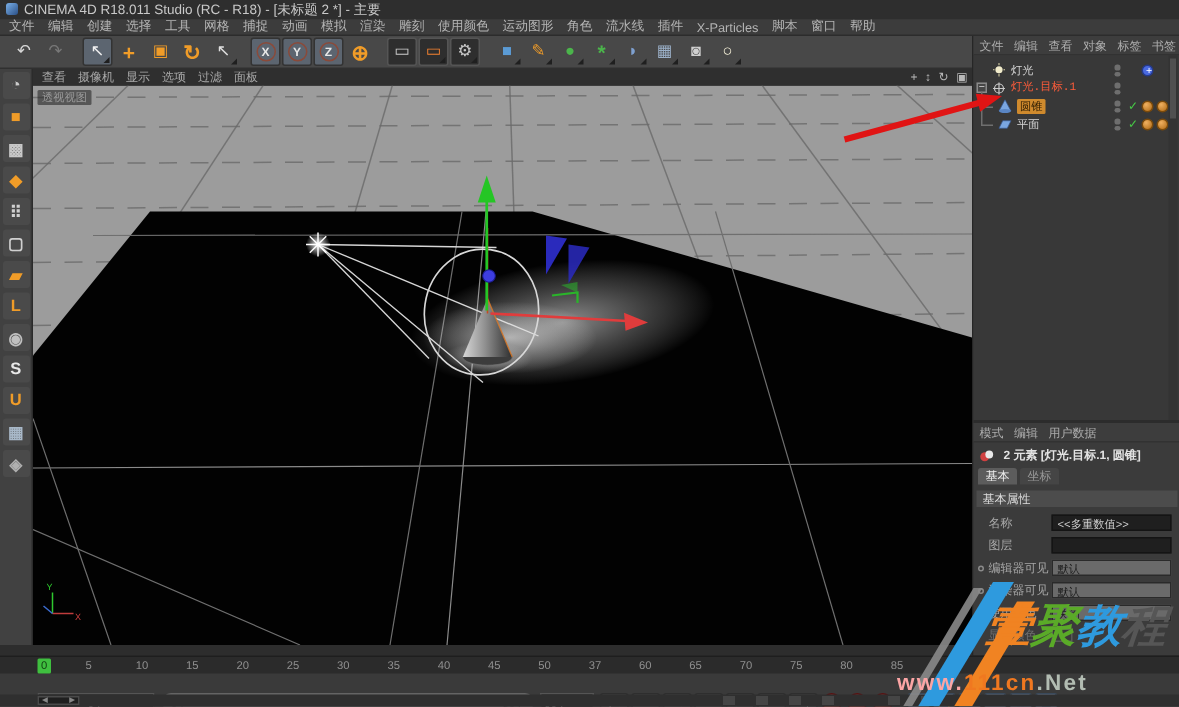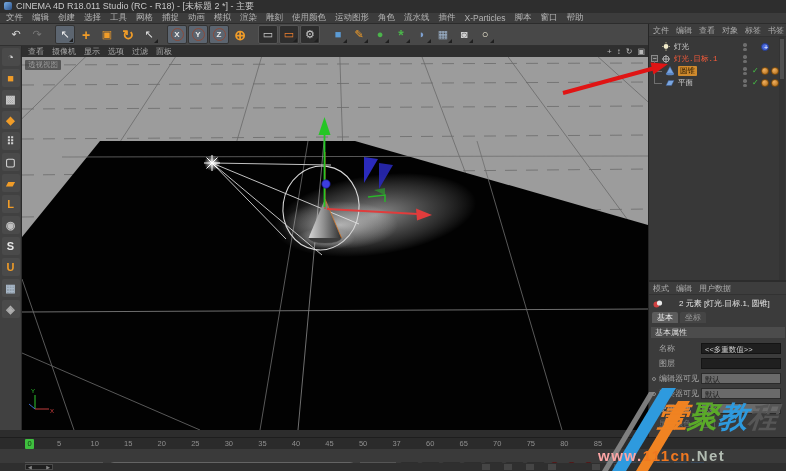--- a/index.html
+++ b/index.html
@@ -469,21 +469,21 @@
       <div class="pmenu" id="am-menu">
           <span>模式</span>
           <span>编辑</span>
           <span>用户数据</span>
         </div>
       <div class="aminfo">
         <svg class="selicon" viewBox="0 0 10 10">
           <circle cx="3.5" cy="5.5" r="3" fill="#d04040"></circle>
             <circle cx="6.5" cy="4" r="2.6" fill="#e8e8e8"></circle>
         </svg>
-        <span style="margin-left:30px;">2 元素 [灯光.目标.1, 圆锥]</span>
+        <span style="margin-left:20px;font-weight:bold;">2 元素 [灯光.目标.1, 圆锥]</span>
       </div>
       <div class="amtabs">
         <span class="amtab active">基本</span>
         <span class="amtab idle">坐标</span>
       </div>
       <div class="amsection">基本属性</div>
       <div class="arow" style="top:75px;">
         <span class="albl">图层</span>
         <div class="afield text"></div>
       </div>

